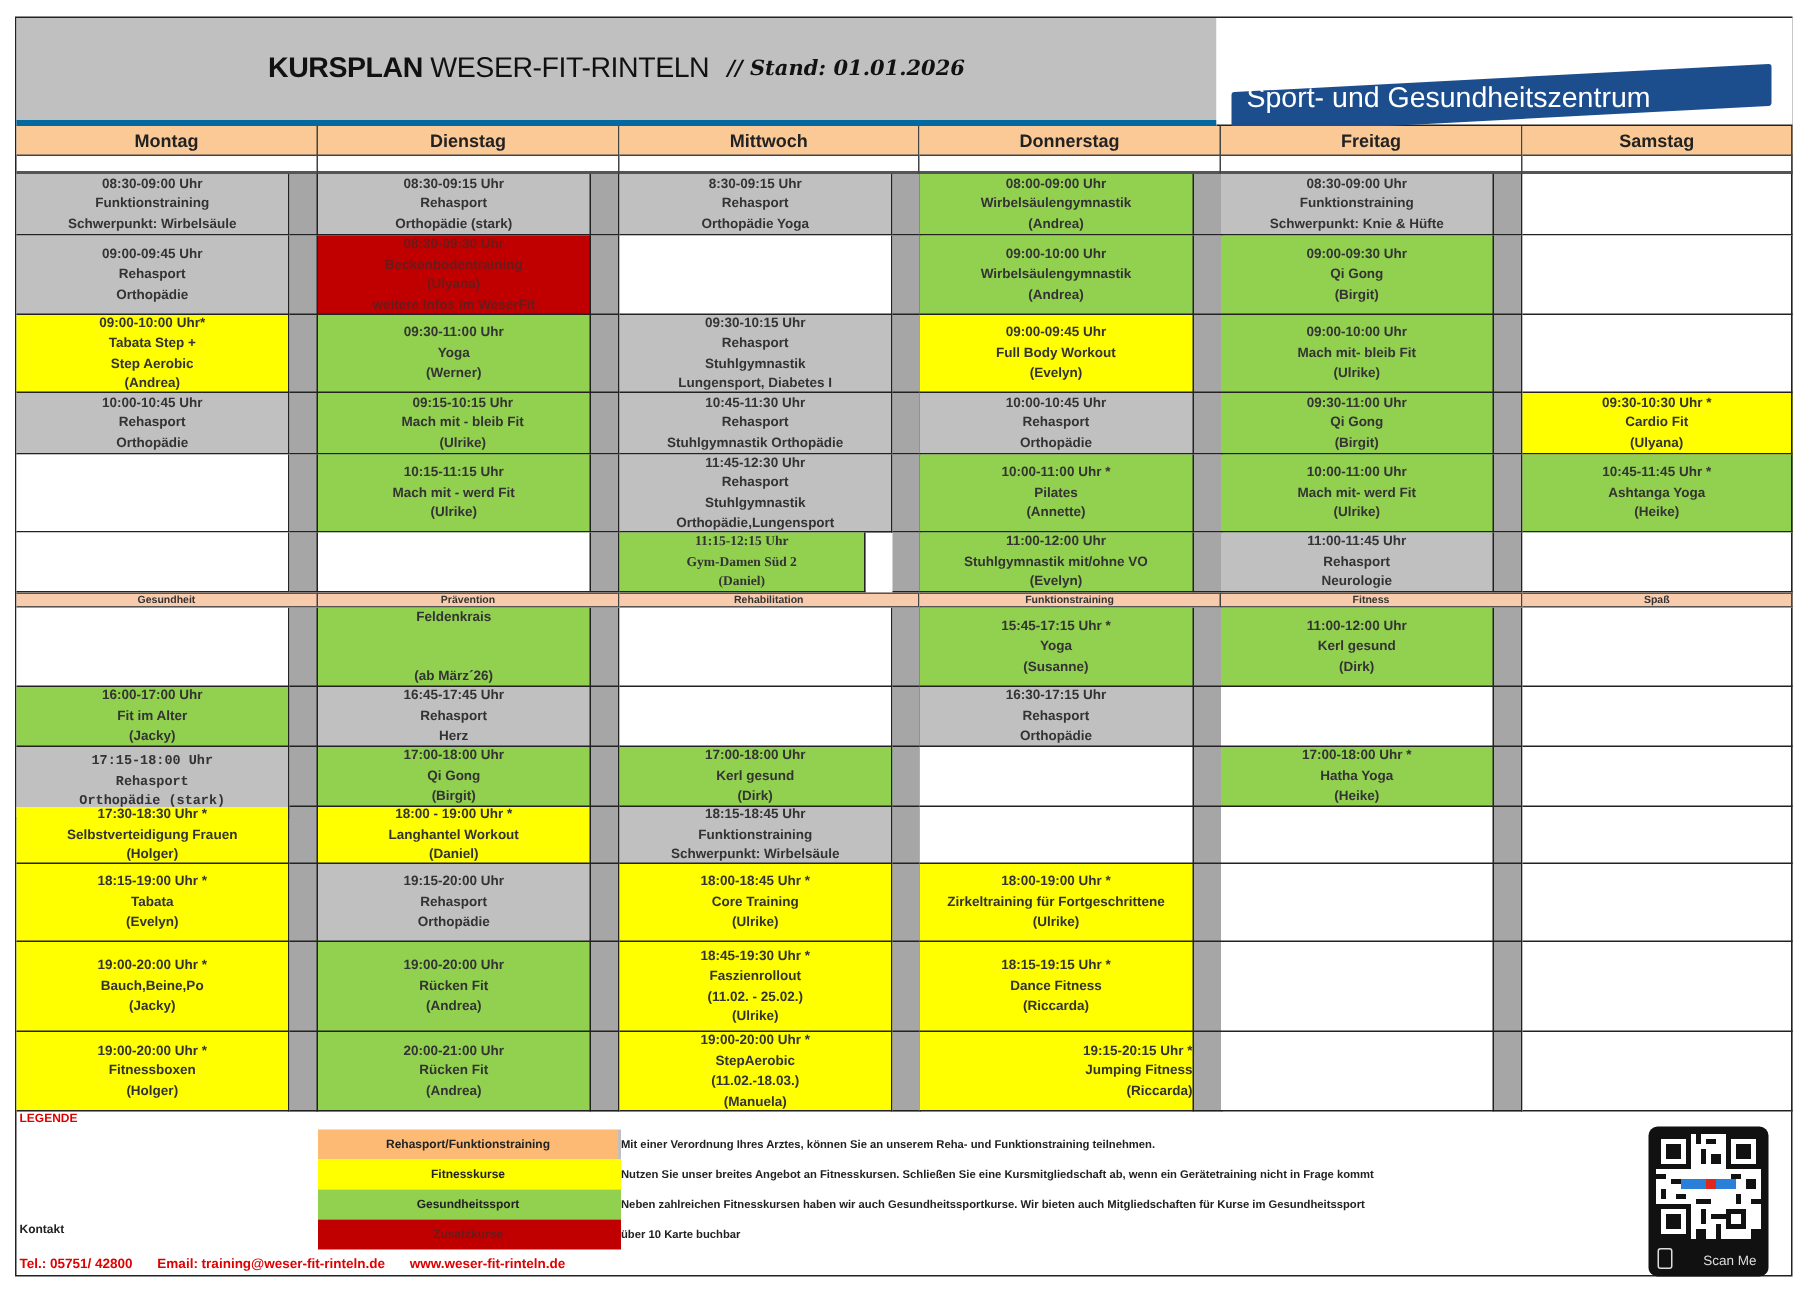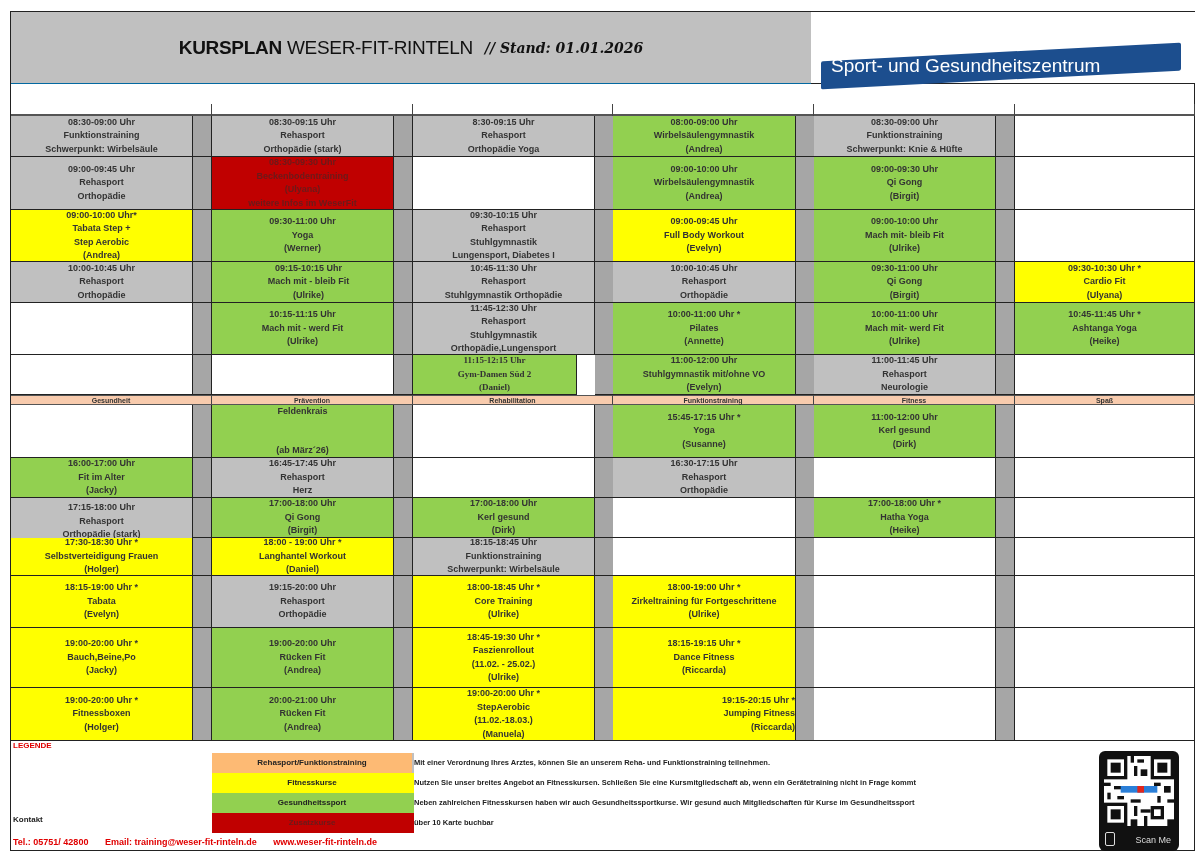--- a/index.html
+++ b/index.html
@@ -3,21 +3,21 @@
 <meta charset="utf-8">
 <style>
   * { box-sizing: border-box; margin: 0; padding: 0; }
   body {
     width: 1200px; height: 863px; background: #ffffff; position: relative;
     font-family: "Liberation Sans", sans-serif; overflow: hidden;
   }
   .page { position: absolute; left: 10px; top: 11px; width: 1185px; height: 840px; border: 1px solid #222; }
   .header {
     position: absolute; left: 0; top: 0; width: 800px; height: 72px; background: #c0c0c0;
-    border-bottom: 1px solid #0369a1;
+    border-bottom: 4px solid #0369a1;
     display: flex; align-items: center; justify-content: center;
   }
   .title-main { font-size: 19px; color: #111; letter-spacing: -0.3px; }
   .title-main b { font-weight: bold; }
   .title-stand { font-family: "DejaVu Serif", serif; font-style: italic; font-weight: bold; font-size: 14px; margin-left: 12px; color: #111; }
   .logo {
     position: absolute; left: 800px; top: 0; width: 384px; height: 72px; background: #fff;
     border-bottom: 1px solid #222;
   }
   .logo-top {
@@ -95,20 +95,28 @@
     </div>
     <div class="title-stand">// Stand: 01.01.2026</div>
   </div>
 
   <div class="logo">
     <div class="logo-band">
       <span>Sport- und Gesundheitszentrum</span>
     </div>
   </div>
 
+  <div class="dayrow" id="dayrow">
+      <div class="dayhead" style="left: 0px; width: 201px;">Montag</div>
+      <div class="dayhead" style="left: 201px; width: 201px;">Dienstag</div>
+      <div class="dayhead" style="left: 402px; width: 200px;">Mittwoch</div>
+      <div class="dayhead" style="left: 602px; width: 201px;">Donnerstag</div>
+      <div class="dayhead" style="left: 803px; width: 201px;">Freitag</div>
+      <div class="dayhead" style="left: 1004px; width: 180px;">Samstag</div>
+    </div>
   <div class="blankrow" id="blankrow">
       <div class="blankcell" style="left: 0px; width: 201px;"></div>
       <div class="blankcell" style="left: 201px; width: 201px;"></div>
       <div class="blankcell" style="left: 402px; width: 200px;"></div>
       <div class="blankcell" style="left: 602px; width: 201px;"></div>
       <div class="blankcell" style="left: 803px; width: 201px;"></div>
       <div class="blankcell" style="left: 1004px; width: 180px;"></div>
     </div>
 
   <div id="grid">
@@ -334,21 +342,21 @@
       <div class="strip" style="left: 584px; top: 446px; width: 19px; height: 40px;"></div>
       <div class="cell gray" style="left: 602px; top: 446px; width: 183px; height: 40px;">
         <div>16:30-17:15 Uhr</div>
         <div>Rehasport</div>
         <div>Orthopädie</div>
       </div>
       <div class="strip" style="left: 785px; top: 446px; width: 19px; height: 40px;"></div>
       <div class="cell white" style="left: 803px; top: 446px; width: 182px; height: 40px;"></div>
       <div class="strip" style="left: 985px; top: 446px; width: 19px; height: 40px;"></div>
       <div class="cell white" style="left: 1004px; top: 446px; width: 180px; height: 40px;"></div>
-      <div class="cell gray" style="left: 0px; top: 486px; width: 182px; height: 48px;">
+      <div class="cell gray" style="left: 0px; top: 486px; width: 182px; height: 48px; font-family: Liberation Mono, monospace;">
         <div>17:15-18:00 Uhr</div>
         <div>Rehasport</div>
         <div>Orthopädie (stark)</div>
       </div>
       <div class="strip" style="left: 182px; top: 486px; width: 19px; height: 40px;"></div>
       <div class="cell green" style="left: 201px; top: 486px; width: 182px; height: 40px;">
         <div>17:00-18:00 Uhr</div>
         <div>Qi Gong</div>
         <div>(Birgit)</div>
       </div>
@@ -490,21 +498,21 @@
     <div class="leg-note" style="left:2px;top:74px;">Kontakt</div>
     <div id="legend-items">
         <div class="leg-swatch" style="top: 12px; background: #fdba74;">Rehasport/Funktionstraining</div>
         <div style="position: absolute; left: 401px; width: 2px; height: 20px; top: 12px; background: rgb(192, 192, 192);"></div>
         <div class="leg-desc" style="top: 12px;">Mit einer Verordnung Ihres Arztes, können Sie an unserem Reha- und Funktionstraining teilnehmen.</div>
         <div class="leg-swatch" style="top: 32px; background: rgb(255, 255, 0);">Fitnesskurse</div>
         <div style="position: absolute; left: 401px; width: 2px; height: 20px; top: 32px; background: rgb(255, 255, 0);"></div>
         <div class="leg-desc" style="top: 32px;">Nutzen Sie unser breites Angebot an Fitnesskursen. Schließen Sie eine Kursmitgliedschaft ab, wenn ein Gerätetraining nicht in Frage kommt</div>
         <div class="leg-swatch" style="top: 52px; background: rgb(146, 208, 80);">Gesundheitssport</div>
         <div style="position: absolute; left: 401px; width: 2px; height: 20px; top: 52px; background: rgb(146, 208, 80);"></div>
-        <div class="leg-desc" style="top: 52px;">Neben zahlreichen Fitnesskursen haben wir auch Gesundheitssportkurse. Wir gesund auch Mitgliedschaften für Kurse im Gesundheitssport</div>
+        <div class="leg-desc" style="top: 52px;">Neben zahlreichen Fitnesskursen haben wir auch Gesundheitssportkurse. Wir bieten auch Mitgliedschaften für Kurse im Gesundheitssport</div>
         <div class="leg-swatch" style="top: 72px; background: rgb(192, 0, 0); color: rgb(107, 26, 26);">Zusatzkurse</div>
         <div style="position: absolute; left: 401px; width: 2px; height: 20px; top: 72px; background: rgb(192, 0, 0);"></div>
         <div class="leg-desc" style="top: 72px;">über 10 Karte buchbar</div>
       </div>
     <div class="contact">
       <span>Tel.: 05751/ 42800</span>
       <span>Email: training@weser-fit-rinteln.de</span>
       <span>www.weser-fit-rinteln.de</span>
     </div>
     <div class="qr">

